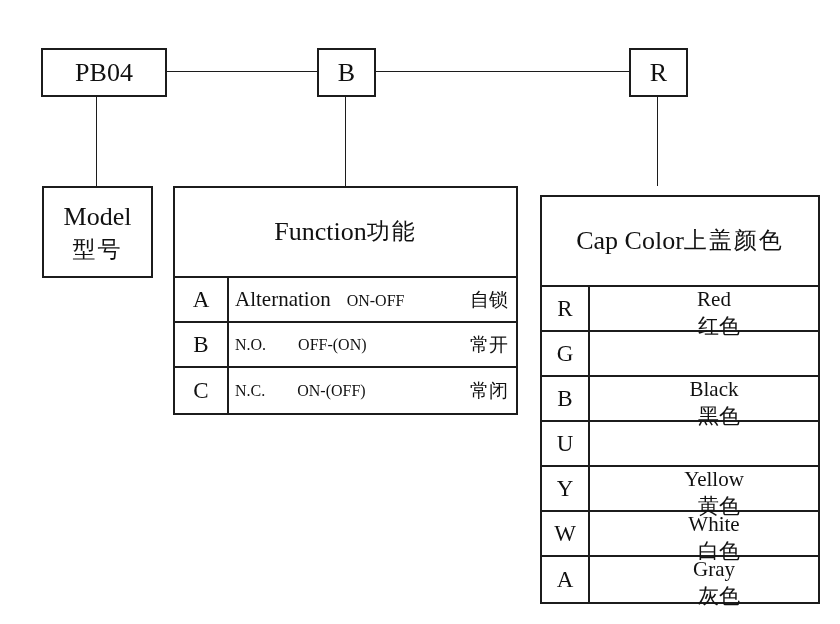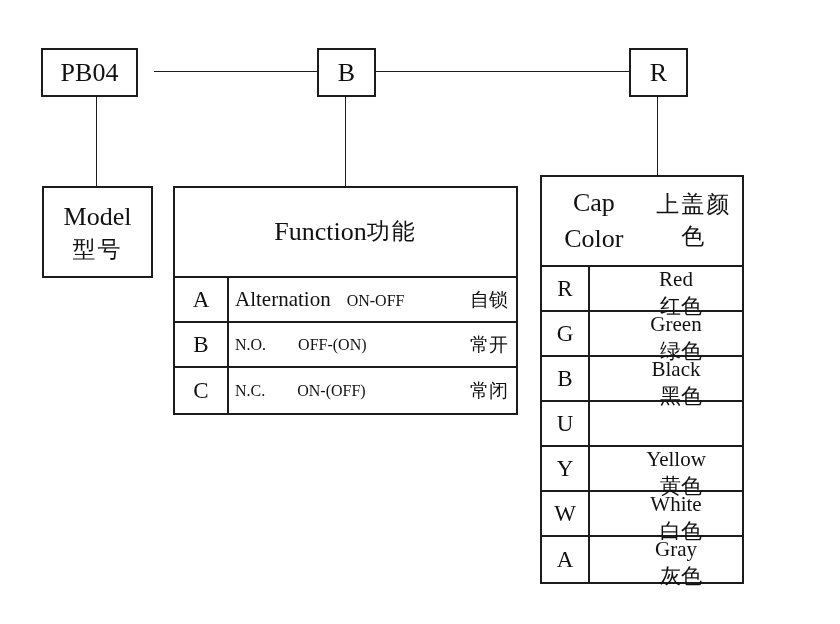--- a/index.html
+++ b/index.html
@@ -98,21 +98,21 @@
 <body>
 
 <div class="canvas">
 
   <div class="h-line" style="left:154px; top:71px; width:163px;"></div>
   <div class="h-line" style="left:376px; top:71px; width:253px;"></div>
   <div class="v-line" style="left:96px; top:97px; height:89px;"></div>
   <div class="v-line" style="left:345px; top:97px; height:89px;"></div>
   <div class="v-line" style="left:657px; top:97px; height:89px;"></div>
 
-  <div class="box code-box" style="left:41px; top:48px; width:97px; height:49px;">
+  <div class="box code-box" style="left:41px; top:48px; width:126px; height:49px;">
     <span>PB04</span>
   </div>
   <div class="box code-box" style="left:317px; top:48px; width:59px; height:49px;">
     <span>B</span>
   </div>
   <div class="box code-box" style="left:629px; top:48px; width:59px; height:49px;">
     <span>R</span>
   </div>
 
   <div class="box model-box" style="left:42px; top:186px; width:111px; height:92px;">
@@ -141,38 +141,34 @@
     </div>
     <div class="t-row">
       <div class="t-code">C</div>
       <div class="t-cell">
         <span><span class="en-sm">N.C.</span><span class="state gap-lg">ON-(OFF)</span></span>
         <span class="zh">常闭</span>
       </div>
     </div>
   </div>
 
-  <div class="dtable cap-table" style="left:540px; top:175px; width:204px;">
+  <div class="dtable cap-table" style="left:540px; top:195px; width:280px;">
     <div class="t-header">
       <div class="h-en">Cap Color</div>
       <div class="h-zh">上盖颜色</div>
     </div>
     <div class="t-row">
       <div class="t-code">R</div>
       <div class="t-cell">
           <span class="cap-en">Red</span>
           <span class="cap-zh">红色</span>
         </div>
     </div>
     <div class="t-row">
       <div class="t-code">G</div>
-      <div class="t-cell">
-          <span class="cap-en">Green</span>
-          <span class="cap-zh">绿色</span>
-        </div>
     </div>
     <div class="t-row">
       <div class="t-code">B</div>
       <div class="t-cell">
           <span class="cap-en">Black</span>
           <span class="cap-zh">黑色</span>
         </div>
     </div>
     <div class="t-row">
       <div class="t-code">U</div>

